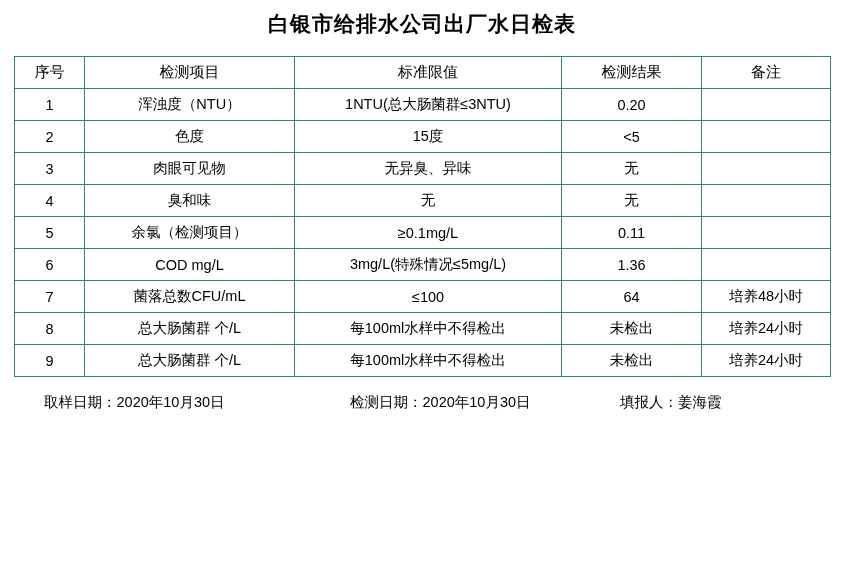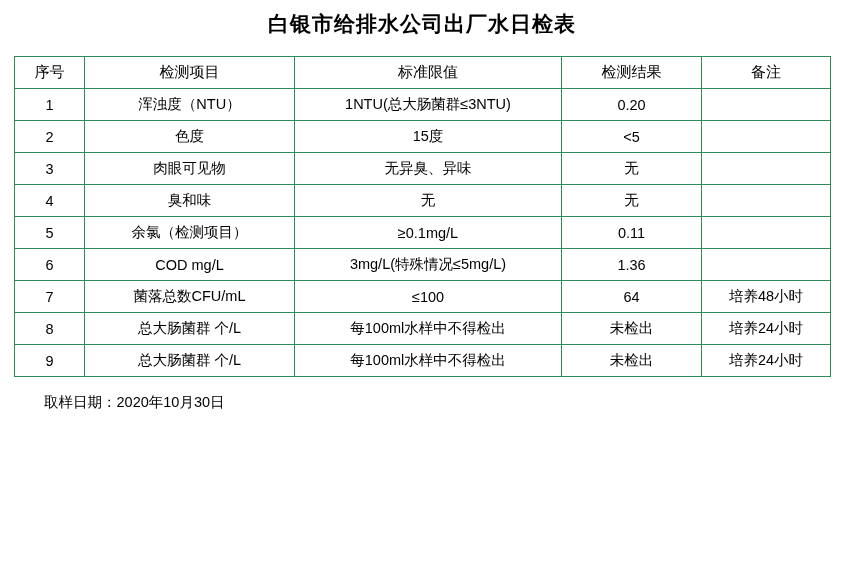--- a/index.html
+++ b/index.html
@@ -171,15 +171,17 @@
           <td>每100ml水样中不得检出</td>
           <td>未检出</td>
           <td>培养24小时</td>
         </tr>
       </tbody>
     </table>
   </div>
 
   <div class="footer">
     <span class="f-sample">取样日期：2020年10月30日</span>
+    <span class="f-test">检测日期：2020年10月30日</span>
+    <span class="f-filler">填报人：姜海霞</span>
   </div>
 
 </div>
 
 </body></html>

